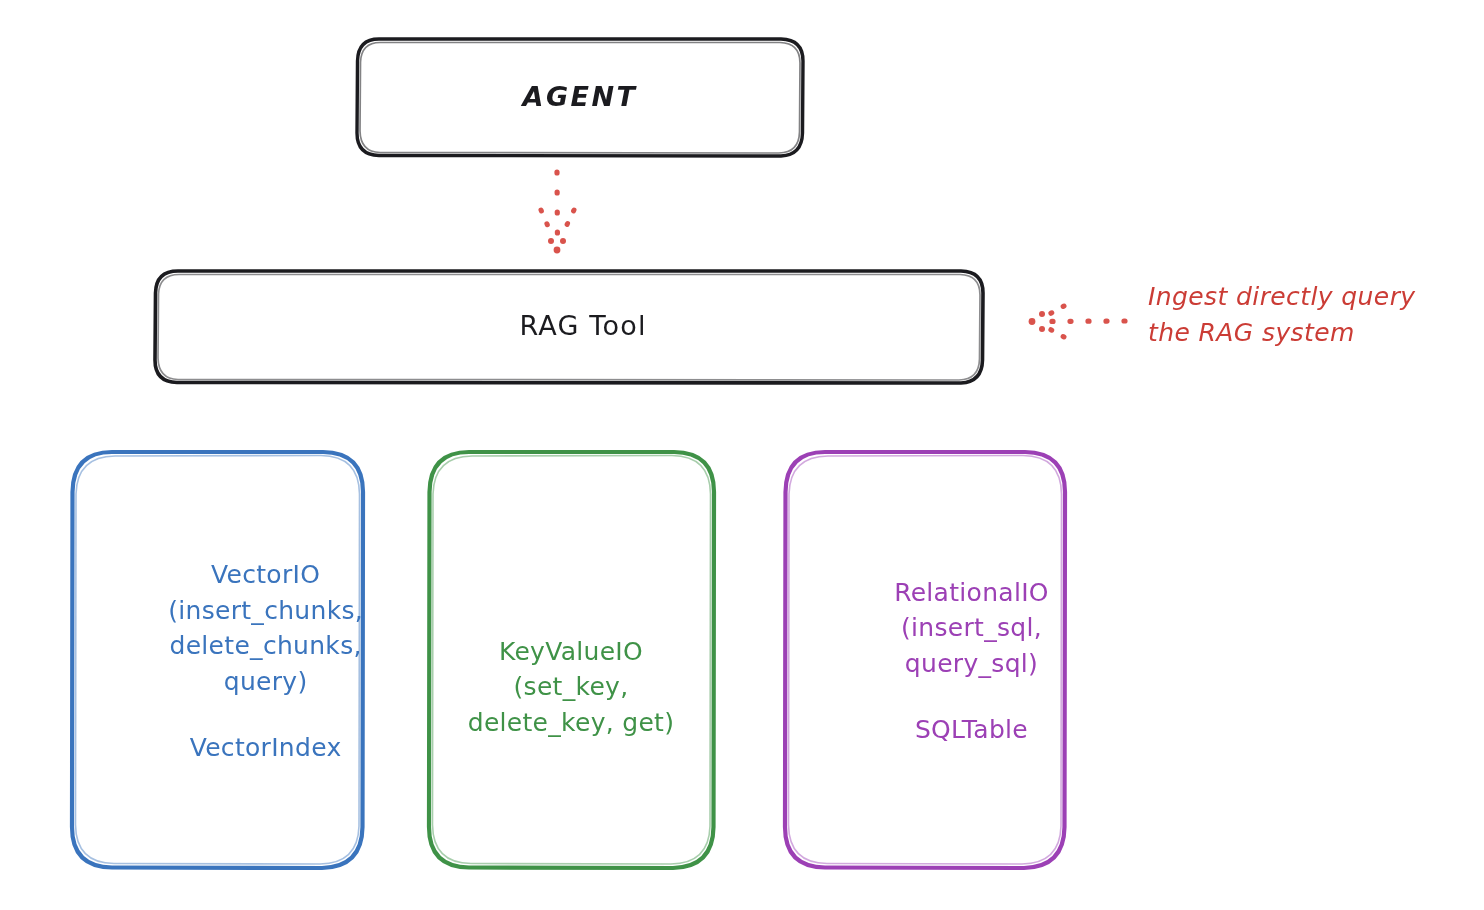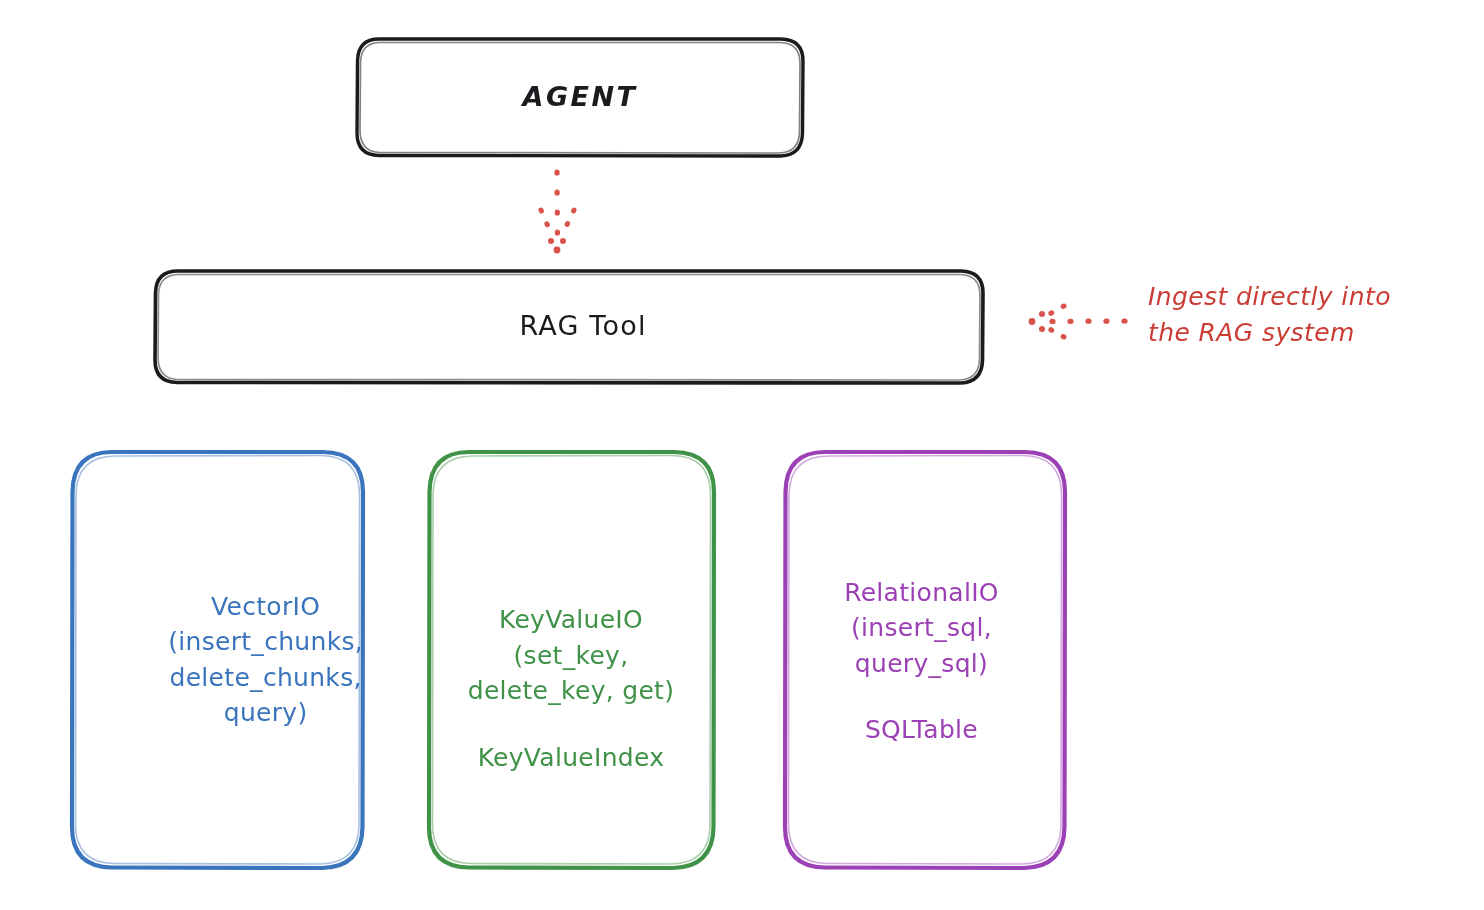--- a/index.html
+++ b/index.html
@@ -57,21 +57,21 @@
     font-size: 27px;
     font-weight: 500;
     letter-spacing: 1.2px;
     color: #1b1b1f;
     margin-left: 28px;
   }
 
   
   #node-vectorio  { left: 72px;  top: 451px; width: 291px; height: 417px; justify-content: flex-end; }
   #node-keyvalueio{ left: 429px; top: 451px; width: 284px; height: 472px; }
-  #node-relationalio { left: 782px; top: 451px; width: 279px; height: 417px; }
+  #node-relationalio { left: 832px; top: 451px; width: 279px; height: 417px; }
 
   .provider-label {
     font-size: 25px;
     font-weight: 500;
     line-height: 1.42;
     white-space: pre-line;
     letter-spacing: 0.3px;
   }
   .provider-index {
     font-size: 25px;
@@ -166,35 +166,35 @@
 <div class="node" id="node-ragtool">
   <div class="node-label">RAG Tool</div>
 </div>
 
 <div class="node" id="node-vectorio">
   <div>
     <div class="provider-label">VectorIO
 (insert_chunks,
 delete_chunks,
 query)</div>
+    <div class="provider-index">VectorIndex</div>
   </div>
 </div>
 
 <div class="node" id="node-keyvalueio">
   <div>
     <div class="provider-label">KeyValueIO
 (set_key,
 delete_key, get)</div>
-    <div class="provider-index">KeyValueIndex</div>
   </div>
 </div>
 
 <div class="node" id="node-relationalio">
   <div>
     <div class="provider-label">RelationalIO
 (insert_sql,
 query_sql)</div>
     <div class="provider-index">SQLTable</div>
   </div>
 </div>
 
-<div id="annotation-ingest">Ingest directly into
+<div id="annotation-ingest">Ingest directly query
 the RAG system</div>
 
 </body></html>

